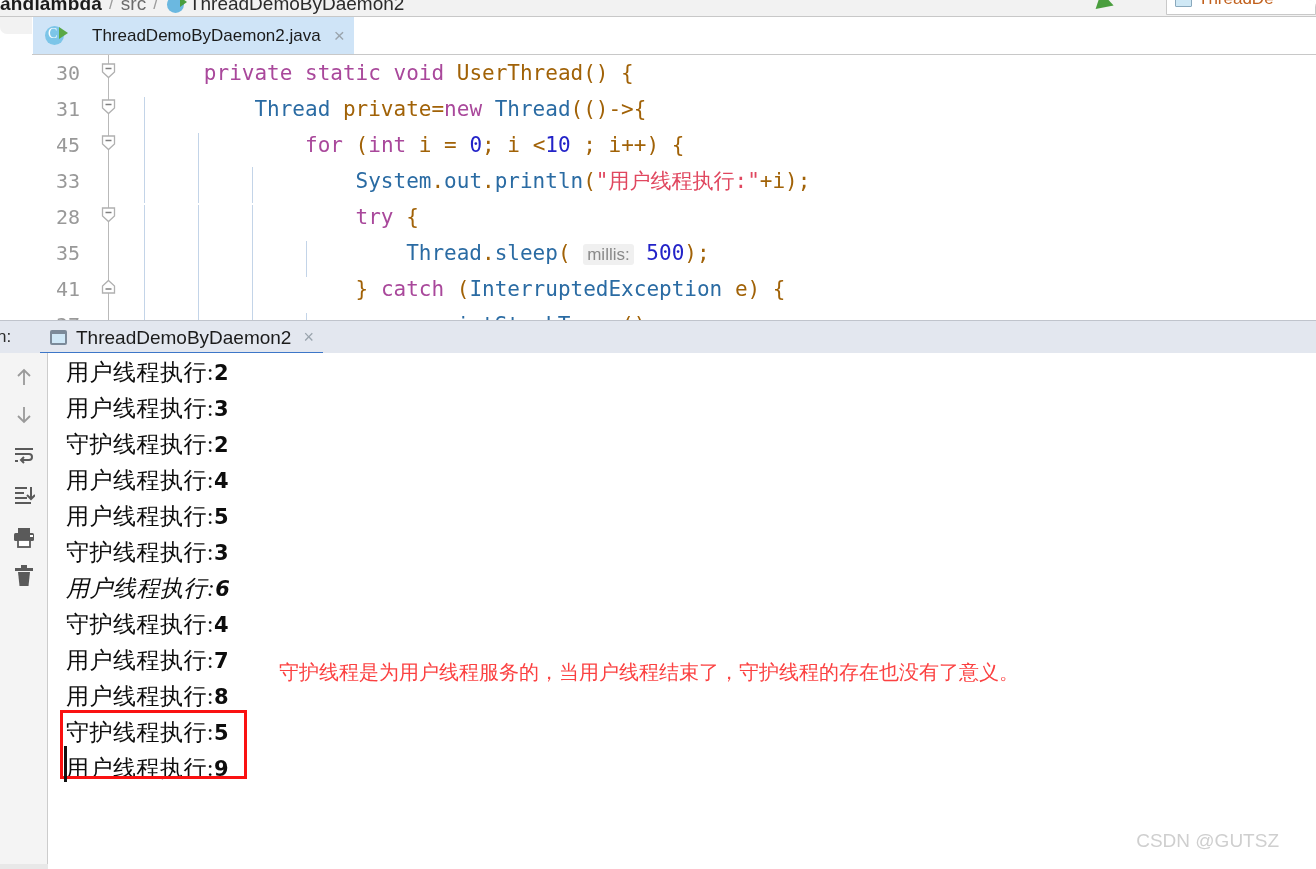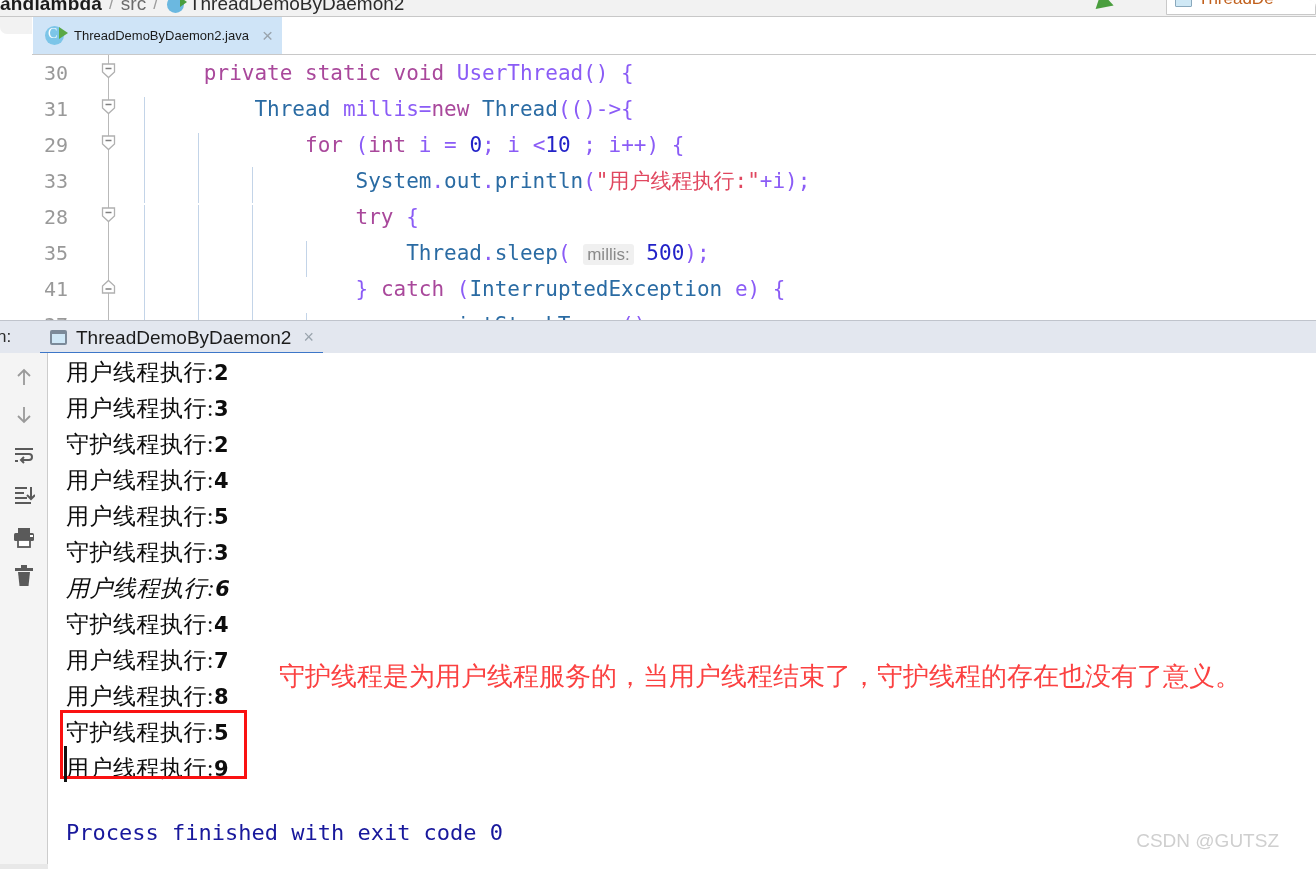--- a/index.html
+++ b/index.html
@@ -206,22 +206,22 @@
     border-bottom: 6px solid transparent;
   }
   .tab-icon::before {
     content: "C";
     position: absolute;
     left: 3px; top: 0px;
     font-size: 14px; color: #ffffff;
     font-family: "Liberation Serif", serif;
   }
   .tab-title {
-    margin-left: 10px;
-    font-size: 13px;
+    margin-left: 28px;
+    font-size: 17px;
     color: #1b1b1b;
     white-space: nowrap;
   }
   .tab-close {
     margin-left: 13px;
     font-size: 19px;
     color: #9aa4ad;
     line-height: 1;
   }
 
@@ -236,21 +236,21 @@
   .code-row {
     position: relative;
     height: 36px;
     display: flex;
     align-items: center;
     font-family: "DejaVu Sans Mono", monospace;
     font-size: 21px;
   }
   .gutter-num {
     width: 58px;
-    text-align: center;
+    text-align: right;
     padding-right: 10px;
     color: #999999;
     font-size: 20px;
     box-sizing: border-box;
     flex: none;
     font-family: "DejaVu Sans Mono", monospace;
   }
   .fold-col {
     width: 38px;
     flex: none;
@@ -272,21 +272,21 @@
     white-space: pre;
     flex: 1;
     color: #1b1b1b;
     position: relative;
   }
   .k { color: #a9489b; font-weight: normal; }   
   .t { color: #2a6ba3; }                      
   .s { color: #e0475f; }                      
   .n { color: #2323c8; }                      
   .m { color: #2a6ba3; }                      
-  .p { color: #8b5cf6; }                      
+  .p { color: #a16207; }                      
   .hint {
     background: #f0f0f0;
     color: #8a8a8a;
     border-radius: 3px;
     padding: 1px 4px;
     font-size: 17px;
     font-family: "Liberation Sans", sans-serif;
   }
   .indent-guide {
     position: absolute;
@@ -397,21 +397,21 @@
   .text-caret {
     position: absolute;
     left: 15px; top: 393px;
     width: 3px; height: 36px;
     background: #111111;
   }
   .annotation {
     position: absolute;
     left: 230px; top: 306px;
     font-family: "Liberation Sans", sans-serif;
-    font-size: 26px;
+    font-size: 20px;
     color: #fb4141;
     white-space: nowrap;
   }
   .process-line {
     position: absolute;
     left: 17px; top: 467px;
     font-family: "DejaVu Sans Mono", monospace;
     font-size: 22px;
     color: #18189c;
     white-space: nowrap;
@@ -488,24 +488,24 @@
           <div class="gutter-num">31</div>
           <div class="fold-col">
             <div class="fold-line"></div>
             <div class="fold-mark">
               <svg width="15" height="16" viewBox="0 0 15 16">
                 <path d="M1.5 1 H13.5 V9 L7.5 14.5 L1.5 9 Z" fill="#ffffff" stroke="#b0b0b0" stroke-width="1.3"></path>
                 <path d="M4.5 5.5 H10.5" stroke="#808080" stroke-width="1.5"></path>
               </svg>
             </div>
           </div>
-          <div class="code-text"><span class="indent-guide" style="left: 16px;"></span><span class="p">          </span><span class="t">Thread</span><span class="p"> millis=</span><span class="k">new</span><span class="p"> </span><span class="t">Thread</span><span class="p">(()-&gt;{</span></div>
-        </div>
-        <div class="code-row">
-          <div class="gutter-num">29</div>
+          <div class="code-text"><span class="indent-guide" style="left: 16px;"></span><span class="p">          </span><span class="t">Thread</span><span class="p"> private=</span><span class="k">new</span><span class="p"> </span><span class="t">Thread</span><span class="p">(()-&gt;{</span></div>
+        </div>
+        <div class="code-row">
+          <div class="gutter-num">45</div>
           <div class="fold-col">
             <div class="fold-line"></div>
             <div class="fold-mark">
               <svg width="15" height="16" viewBox="0 0 15 16">
                 <path d="M1.5 1 H13.5 V9 L7.5 14.5 L1.5 9 Z" fill="#ffffff" stroke="#b0b0b0" stroke-width="1.3"></path>
                 <path d="M4.5 5.5 H10.5" stroke="#808080" stroke-width="1.5"></path>
               </svg>
             </div>
           </div>
           <div class="code-text"><span class="indent-guide" style="left: 16px;"></span><span class="indent-guide" style="left: 70px;"></span><span class="p">              </span><span class="k">for</span><span class="p"> (</span><span class="k">int</span><span class="p"> i = </span><span class="n">0</span><span class="p">; i &lt;</span><span class="n">10</span><span class="p"> ; i++) {</span></div>
@@ -627,19 +627,18 @@
           <div class="console-line" style="top: 220px; font-style: italic;"><span>用户线程执行:</span><span class="num">6</span></div>
           <div class="console-line" style="top: 256px;"><span>守护线程执行:</span><span class="num">4</span></div>
           <div class="console-line" style="top: 292px;"><span>用户线程执行:</span><span class="num">7</span></div>
           <div class="console-line" style="top: 328px;"><span>用户线程执行:</span><span class="num">8</span></div>
           <div class="console-line" style="top: 364px;"><span>守护线程执行:</span><span class="num">5</span></div>
           <div class="console-line" style="top: 400px;"><span>用户线程执行:</span><span class="num">9</span></div>
         </div>
       <div class="red-box" style="border-color: rgb(250, 17, 17);"></div>
       <div class="text-caret"></div>
       <div class="annotation">守护线程是为用户线程服务的，当用户线程结束了，守护线程的存在也没有了意义。</div>
-      <div class="process-line">Process finished with exit code 0</div>
     </div>
 
     <div class="watermark">CSDN @GUTSZ</div>
   </div>
 
 </div>
 
 </body></html>

